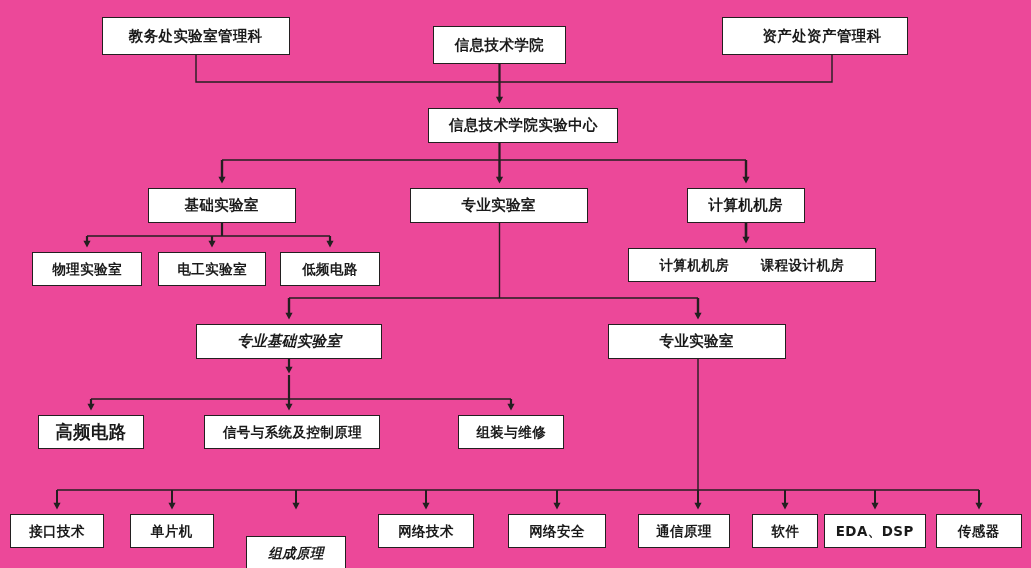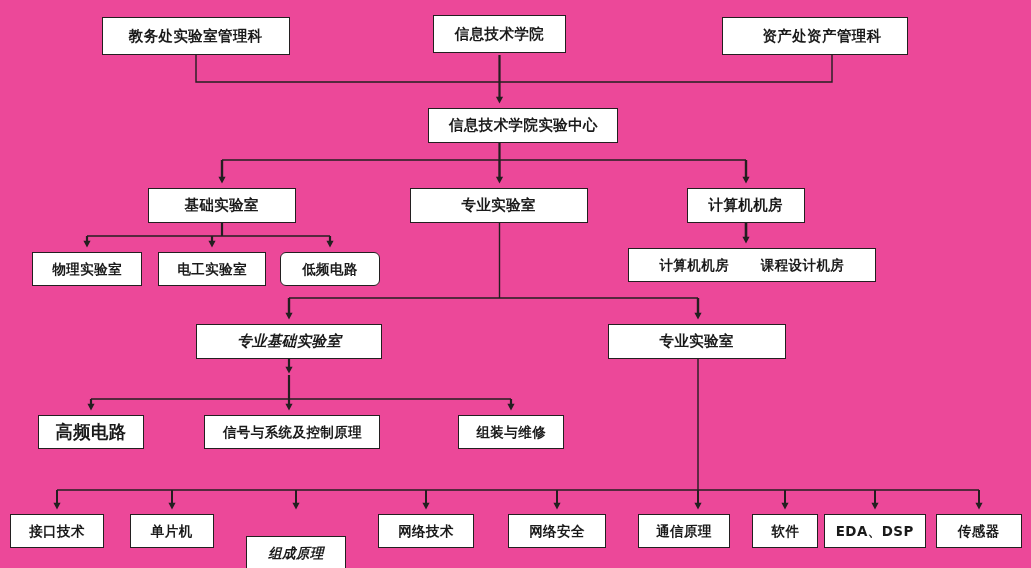--- a/index.html
+++ b/index.html
@@ -101,21 +101,21 @@
       <path d="M698,490 L698,506" stroke-width="2.0" marker-end="url(#ah)"></path>
       <path d="M785,490 L785,506" stroke-width="2.0" marker-end="url(#ah)"></path>
       <path d="M875,490 L875,506" stroke-width="2.0" marker-end="url(#ah)"></path>
       <path d="M979,490 L979,506" stroke-width="2.0" marker-end="url(#ah)"></path>
     </g>
   </svg>
 
   <div class="node" style="left: 102px; top: 17px; width: 188px; height: 38px; font-size: 15px;">
     <span class="lbl">教务处实验室管理科</span>
   </div>
-  <div class="node" style="left: 433px; top: 15px; width: 133px; height: 38px; font-size: 15px;">
+  <div class="node" style="left: 433px; top: 26px; width: 133px; height: 38px; font-size: 15px;">
     <span class="lbl">信息技术学院</span>
   </div>
   <div class="node" style="left: 722px; top: 17px; width: 186px; height: 38px; font-size: 15px; padding-left: 14px;">
     <span class="lbl">资产处资产管理科</span>
   </div>
 
   <div class="node" style="left: 404px; top: 108px; width: 190px; height: 35px; font-size: 15px; margin-left: 24px;">
     <span class="lbl">信息技术学院实验中心</span>
   </div>
 
@@ -128,21 +128,21 @@
   <div class="node" style="left: 687px; top: 188px; width: 118px; height: 35px; font-size: 15px;">
     <span class="lbl">计算机机房</span>
   </div>
 
   <div class="node" style="left: 32px; top: 252px; width: 110px; height: 34px; font-size: 14px;">
     <span class="lbl">物理实验室</span>
   </div>
   <div class="node" style="left: 158px; top: 252px; width: 108px; height: 34px; font-size: 14px;">
     <span class="lbl">电工实验室</span>
   </div>
-  <div class="node" style="left: 280px; top: 252px; width: 100px; height: 34px; font-size: 14px; border-radius: 6px;">
+  <div class="node" style="left: 280px; top: 252px; width: 100px; height: 34px; font-size: 14px;">
     <span class="lbl">低频电路</span>
   </div>
 
   <div class="node dual" style="left: 628px; top: 248px; width: 248px; height: 34px; font-size: 14px;">
     <span class="lbl">计算机机房</span>
     <span class="lbl">课程设计机房</span>
   </div>
 
   <div class="node" style="left: 196px; top: 324px; width: 186px; height: 35px; font-size: 15px; font-style: italic;">
     <span class="lbl">专业基础实验室</span>

